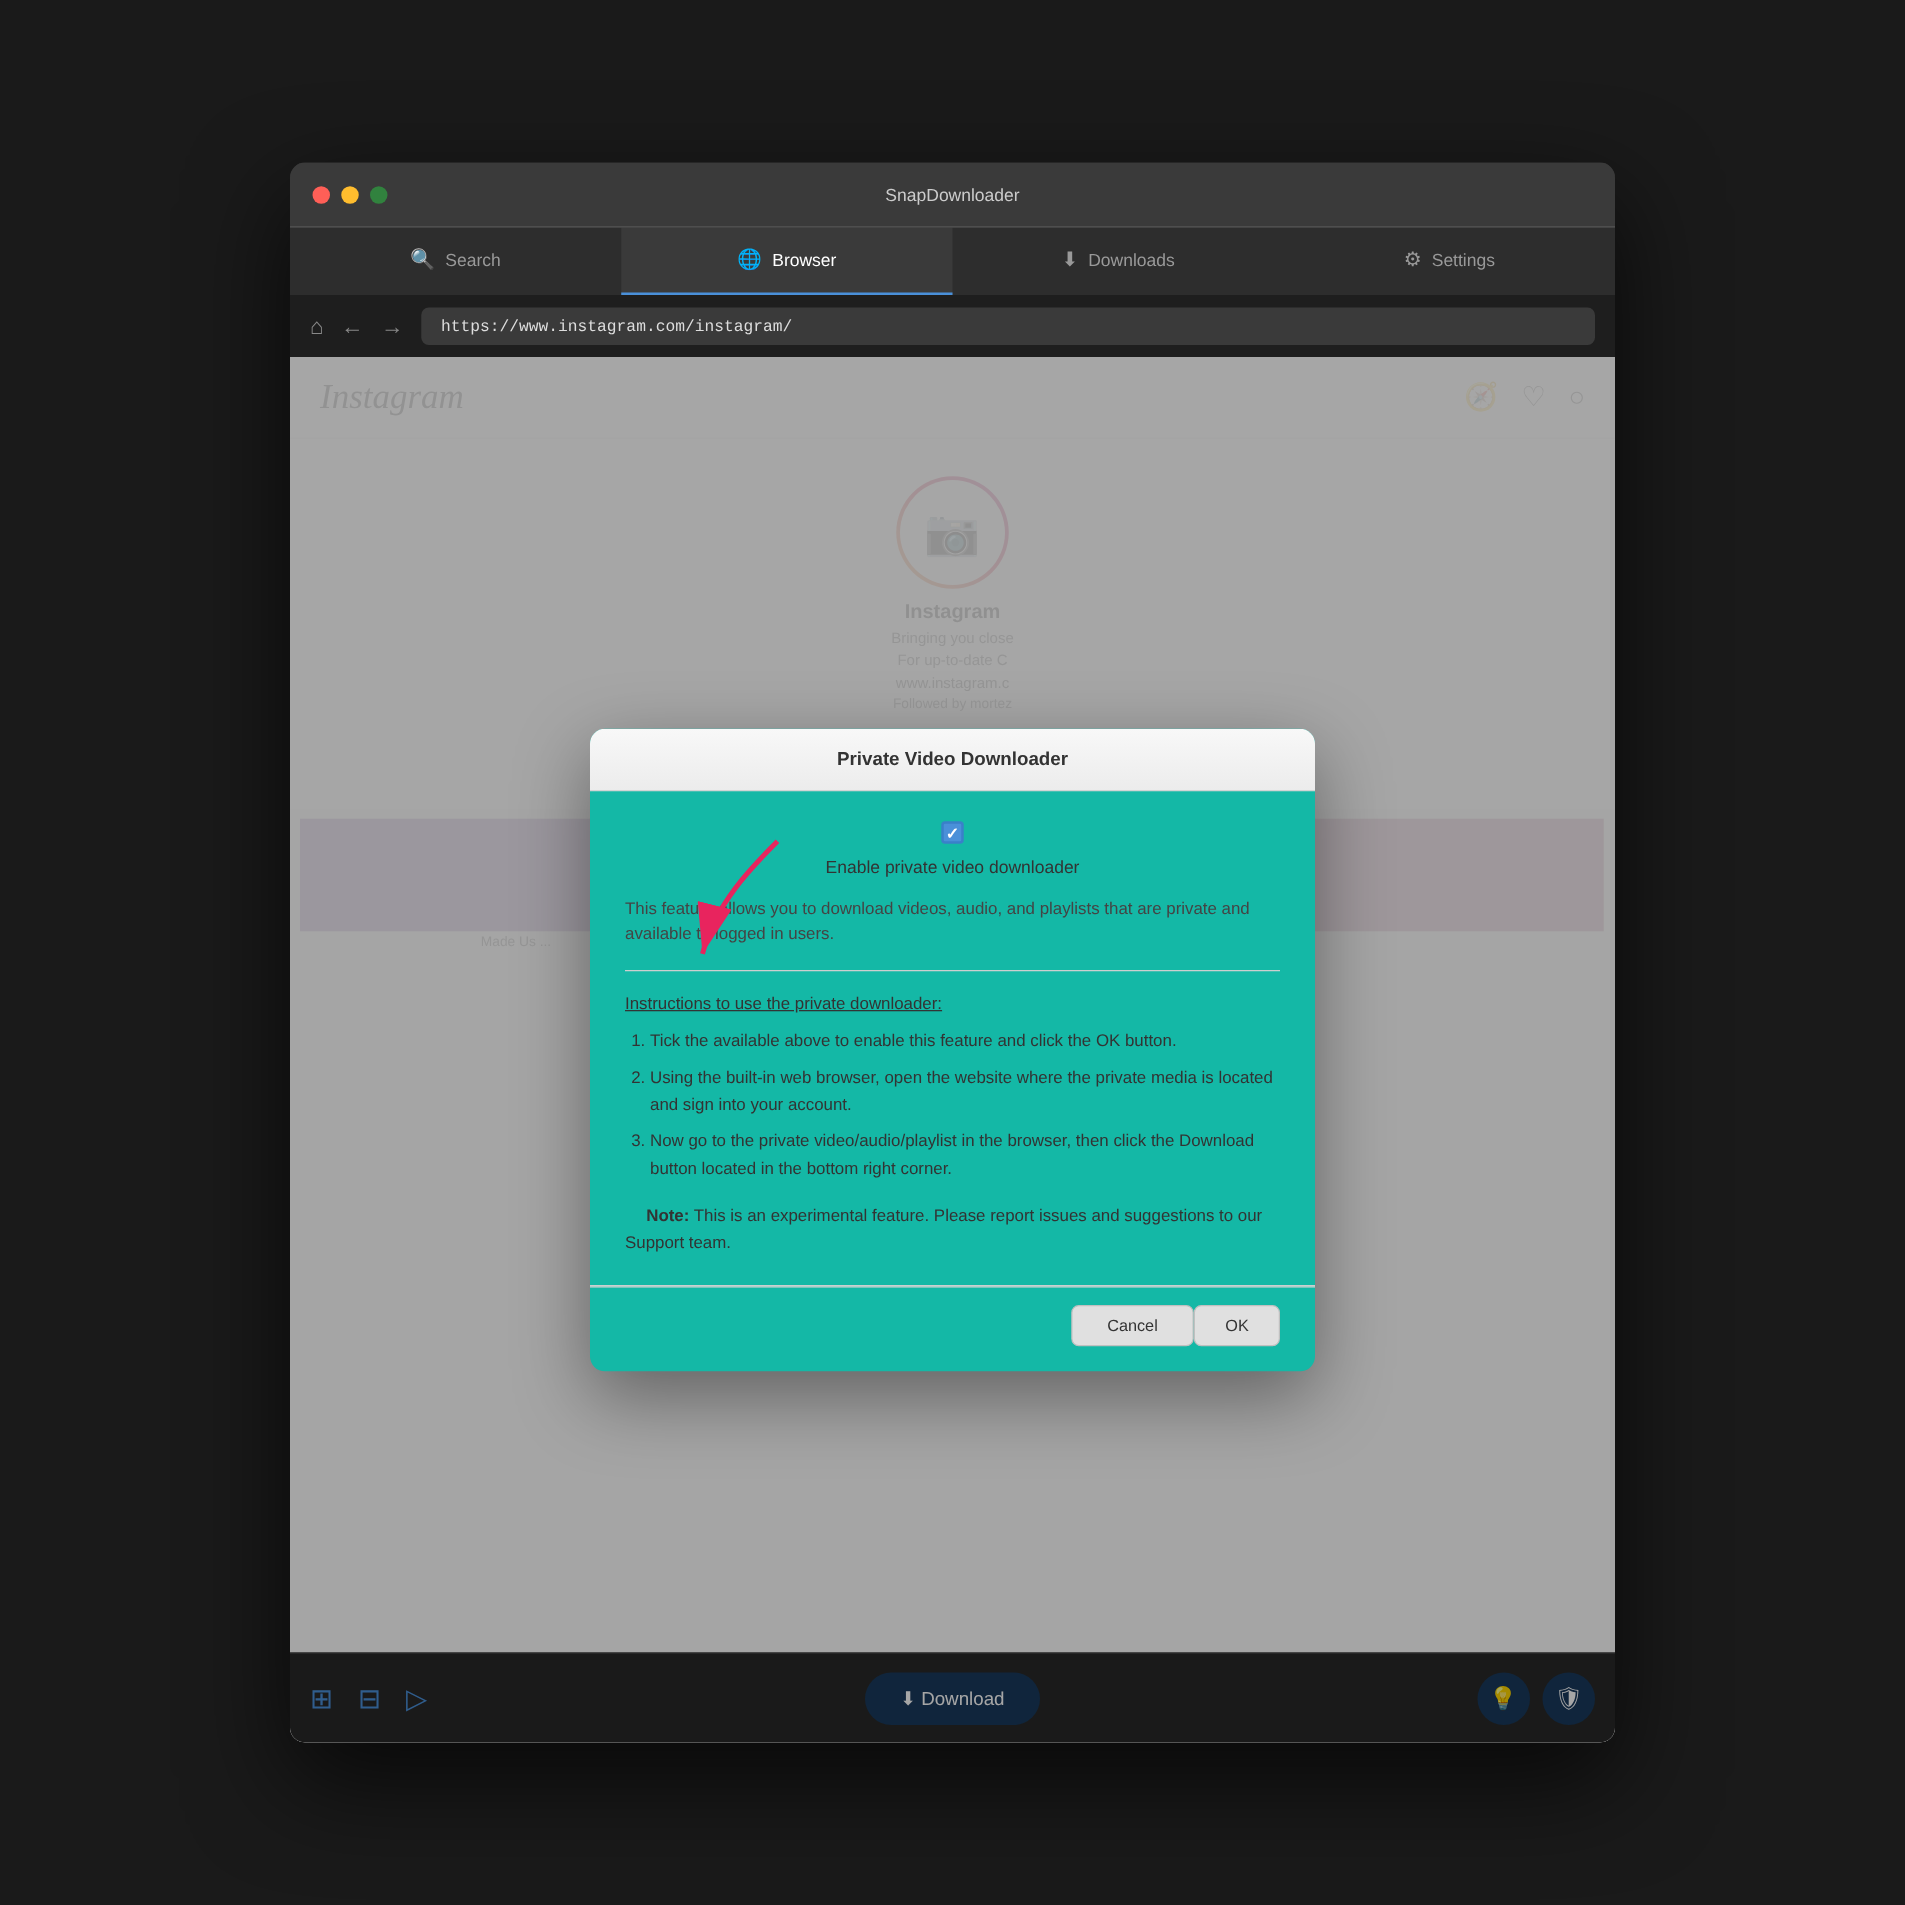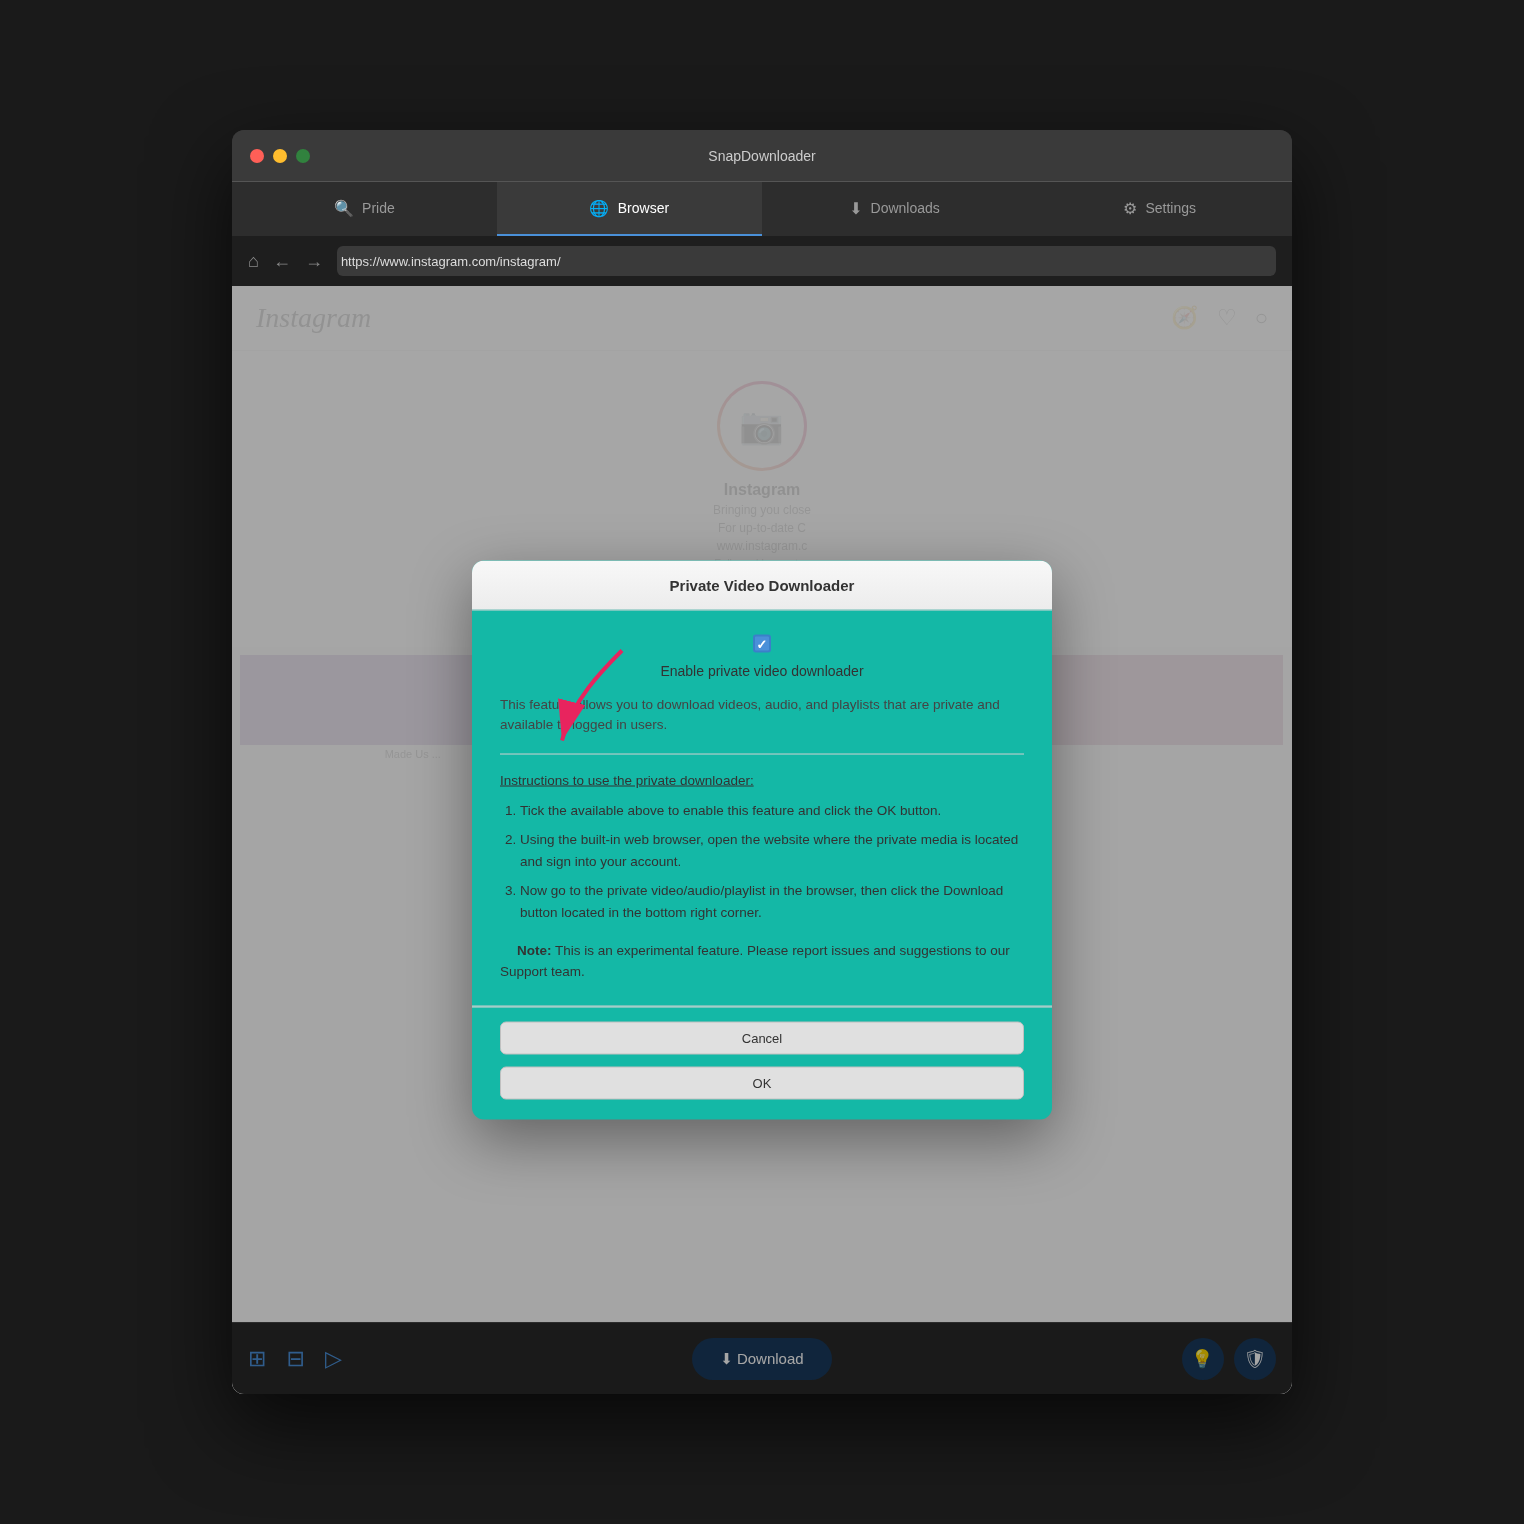--- a/index.html
+++ b/index.html
@@ -103,24 +103,25 @@
       background: none;
       border: none;
       line-height: 1;
     }
     .addr-input {
       flex: 1;
       background: #3a3a3a;
       border: none;
       border-radius: 6px;
       height: 30px;
-      padding: 0 4px;
+      padding: 0 16px;
       color: #ddd;
       font-size: 13px;
       outline: none;
+      font-family: Liberation Mono, monospace;
     }
 
     
     .browser-content {
       flex: 1;
       background: #f0f0f0;
       position: relative;
       overflow: hidden;
     }
 
@@ -372,23 +373,21 @@
       line-height: 1.5;
     }
     .note-text strong {
       font-weight: 700;
       margin-left: 17px;
     }
     .dialog-footer {
       padding: 14px 28px 20px;
       display: flex;
       justify-content: flex-end;
-      gap: 12px;
       border-top: 1px solid #d5d5d5;
-      flex-direction: column;
     }
     .btn-cancel {
       padding: 8px 28px;
       background: #e0e0e0;
       border: 1px solid #c0c0c0;
       border-radius: 6px;
       font-size: 13px;
       color: #333;
       cursor: pointer;
     }
@@ -447,21 +446,21 @@
       <div class="tb-btn tb-close"></div>
       <div class="tb-btn tb-minimize"></div>
       <div class="tb-btn tb-maximize"></div>
     </div>
     <span class="title-text">SnapDownloader</span>
   </div>
 
   <div class="nav-tabs">
     <div class="nav-tab">
       <span class="tab-icon">🔍</span>
-      <span>Pride</span>
+      <span>Search</span>
     </div>
     <div class="nav-tab active">
       <span class="tab-icon">🌐</span>
       <span>Browser</span>
     </div>
     <div class="nav-tab">
       <span class="tab-icon">⬇</span>
       <span>Downloads</span>
     </div>
     <div class="nav-tab">

